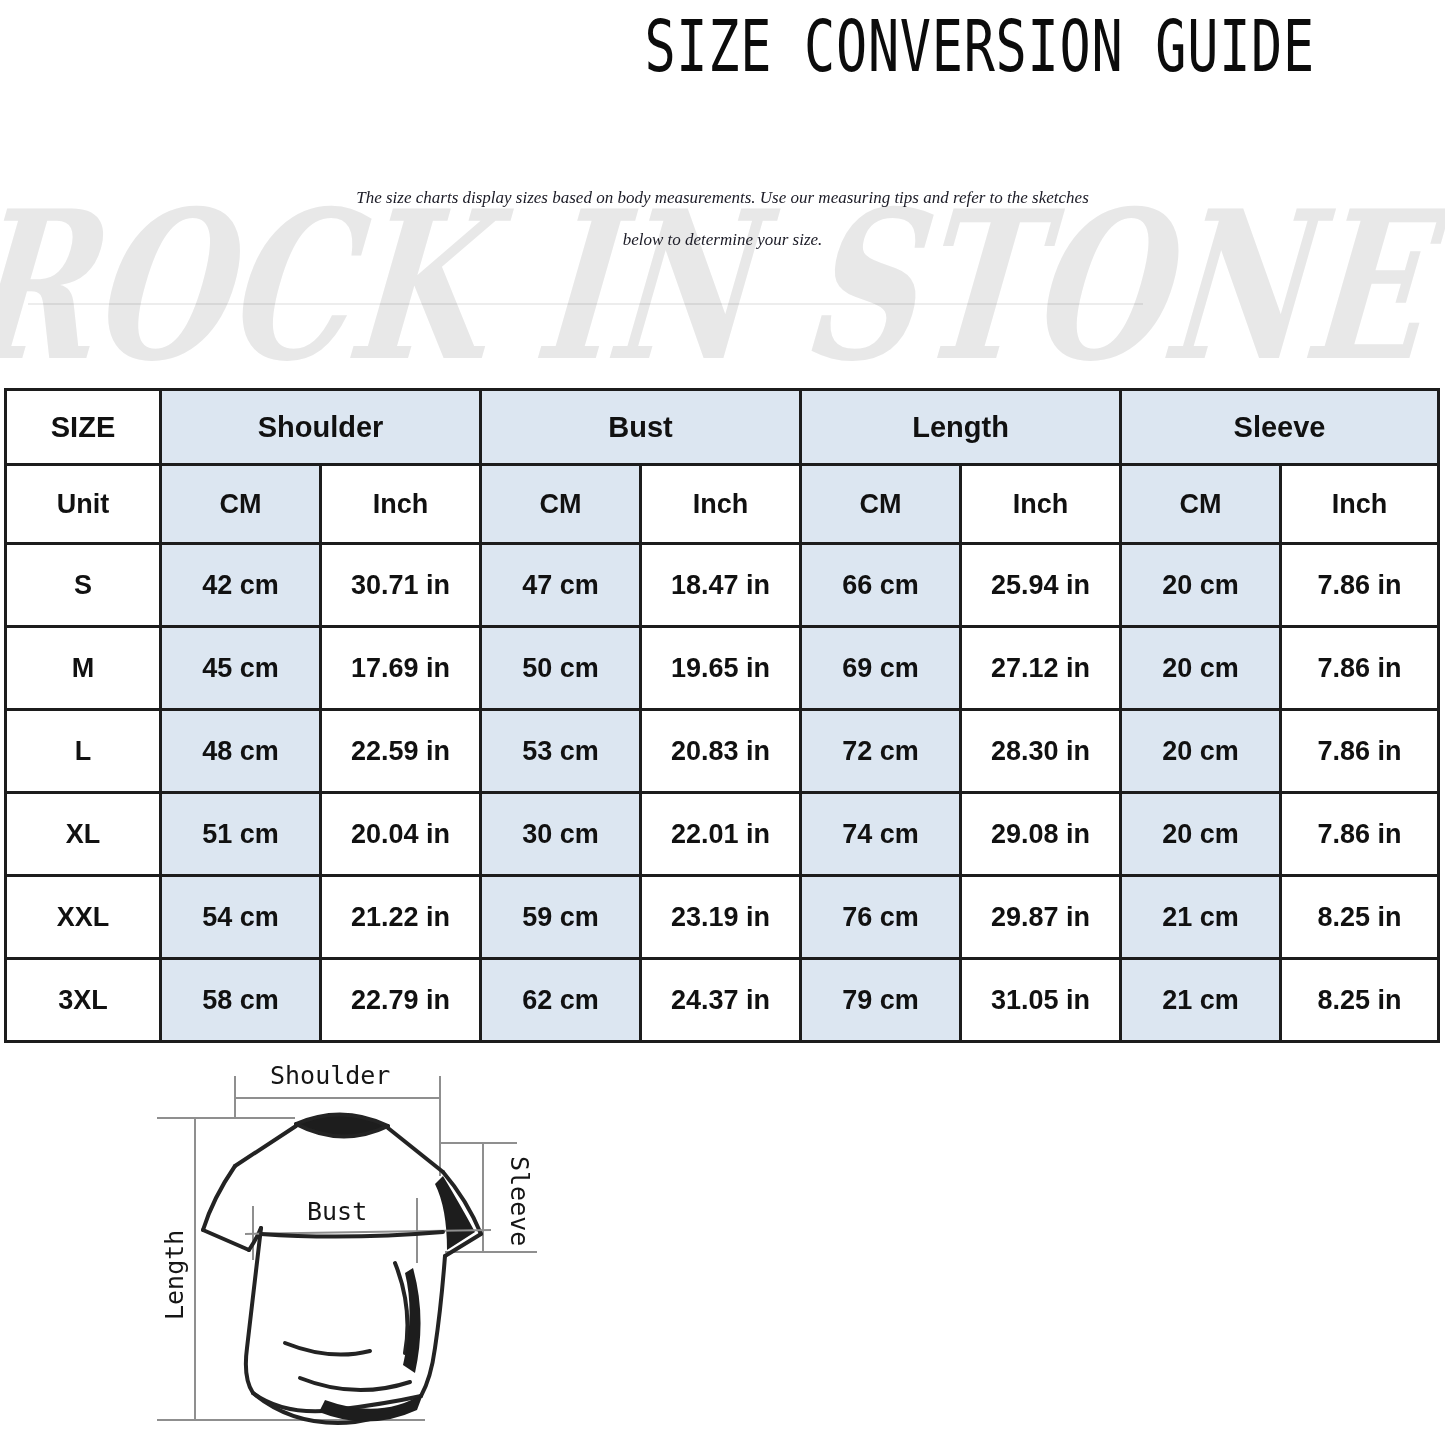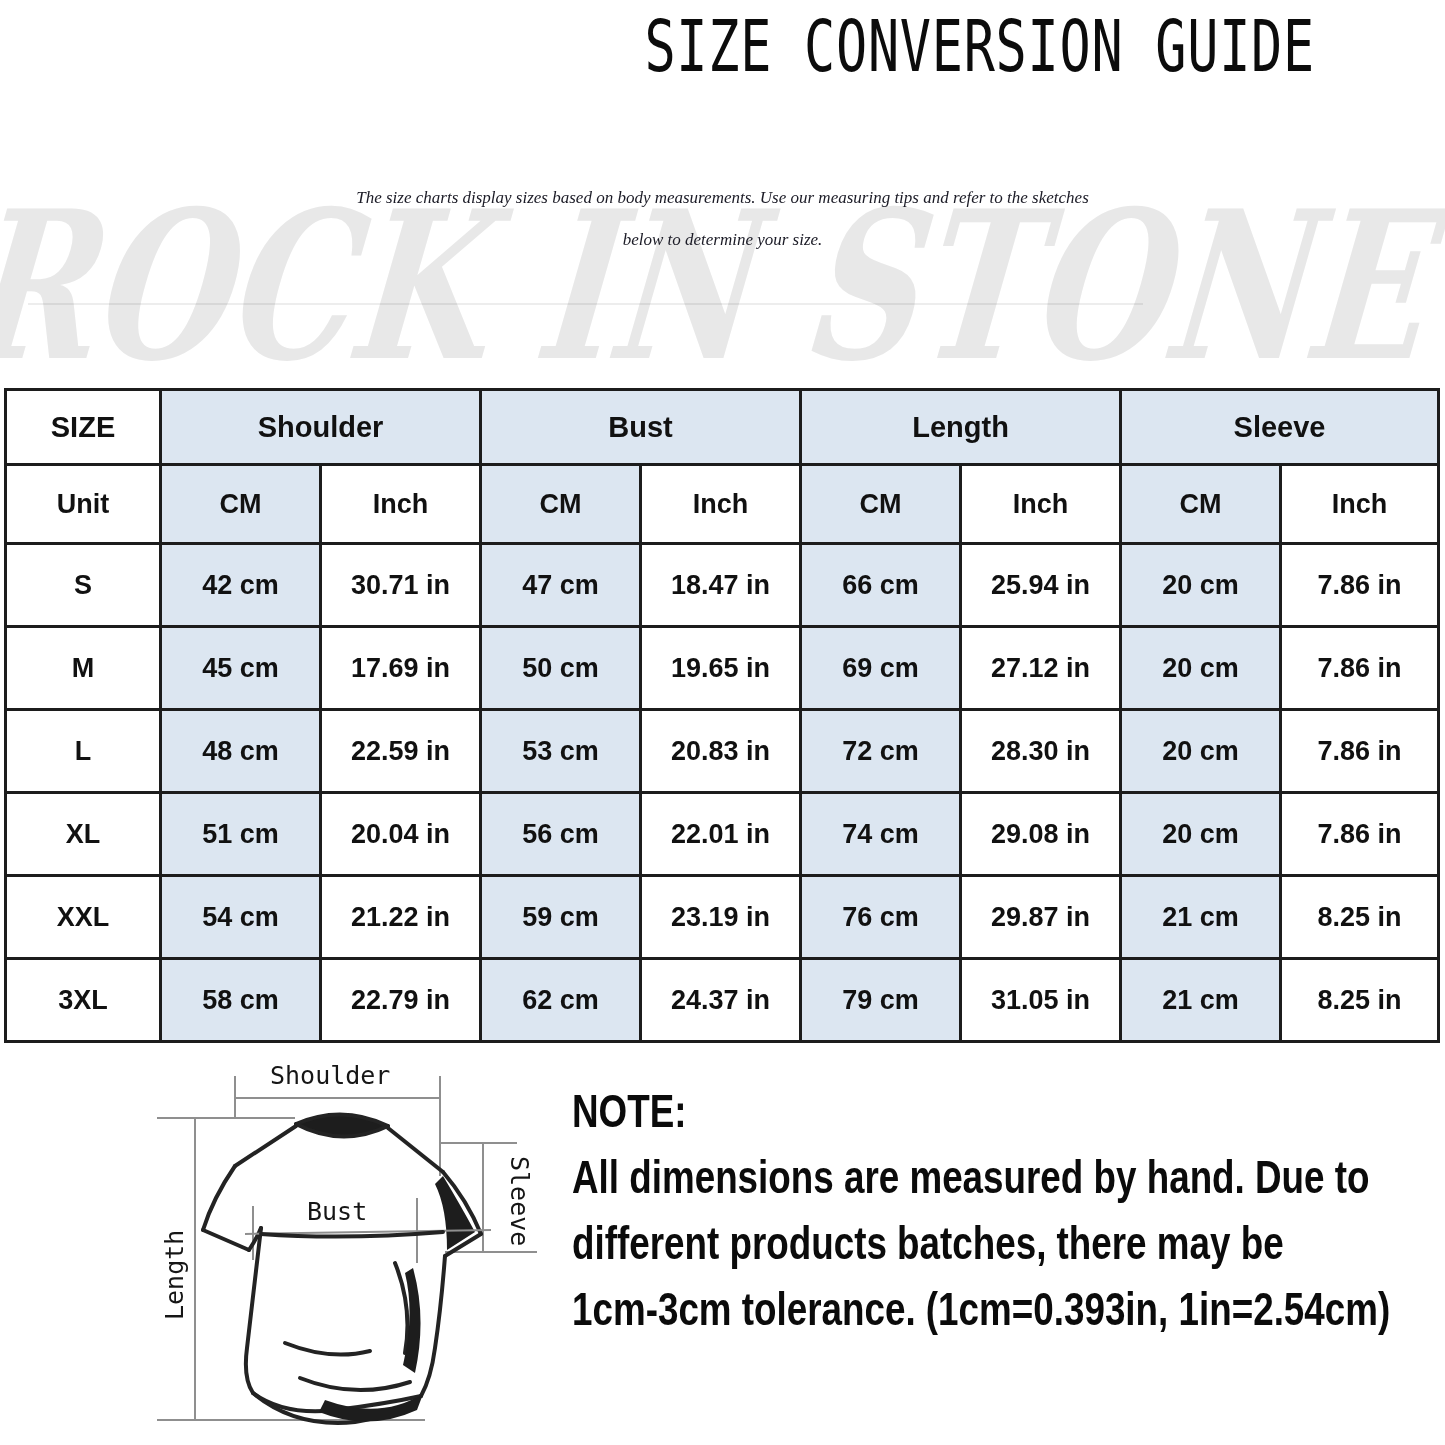--- a/index.html
+++ b/index.html
@@ -132,21 +132,21 @@
       <td class="white">20.83 in</td>
       <td class="blue">72 cm</td>
       <td class="white">28.30 in</td>
       <td class="blue">20 cm</td>
       <td class="white">7.86 in</td>
     </tr>
     <tr class="data">
       <td class="white">XL</td>
       <td class="blue">51 cm</td>
       <td class="white">20.04 in</td>
-      <td class="blue">56 cm</td>
+      <td class="blue">30 cm</td>
       <td class="white">22.01 in</td>
       <td class="blue">74 cm</td>
       <td class="white">29.08 in</td>
       <td class="blue">20 cm</td>
       <td class="white">7.86 in</td>
     </tr>
     <tr class="data">
       <td class="white">XXL</td>
       <td class="blue">54 cm</td>
       <td class="white">21.22 in</td>
@@ -223,20 +223,14 @@
     </g>
 
     <g>
       <text class="diag-label" x="175" y="36">Shoulder</text>
       <text class="diag-label" x="212" y="172">Bust</text>
       <text class="diag-label" transform="translate(88,272) rotate(-90)">Length</text>
       <text class="diag-label" transform="translate(416,108) rotate(90)">Sleeve</text>
     </g>
   </svg>
 
-  <div class="note">
-    <div class="note-line"><span>NOTE:</span></div>
-    <div class="note-line"><span>All dimensions are measured by hand. Due to</span></div>
-    <div class="note-line"><span>different products batches, there may be</span></div>
-    <div class="note-line"><span>1cm-3cm tolerance. (1cm=0.393in, 1in=2.54cm)</span></div>
-  </div>
 
 </div>
 
 </body></html>

